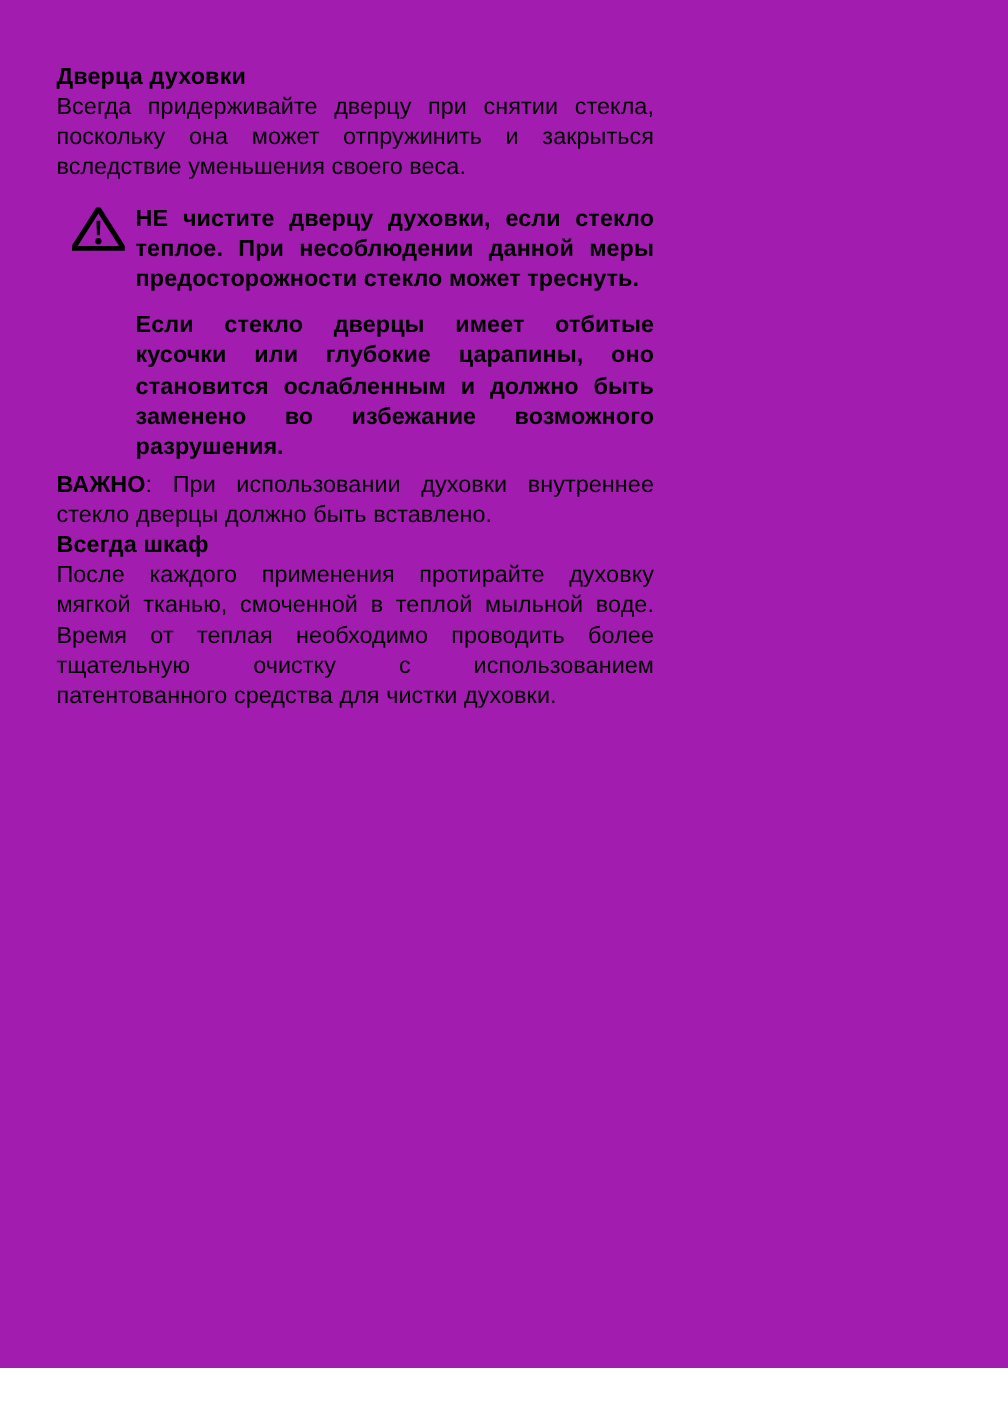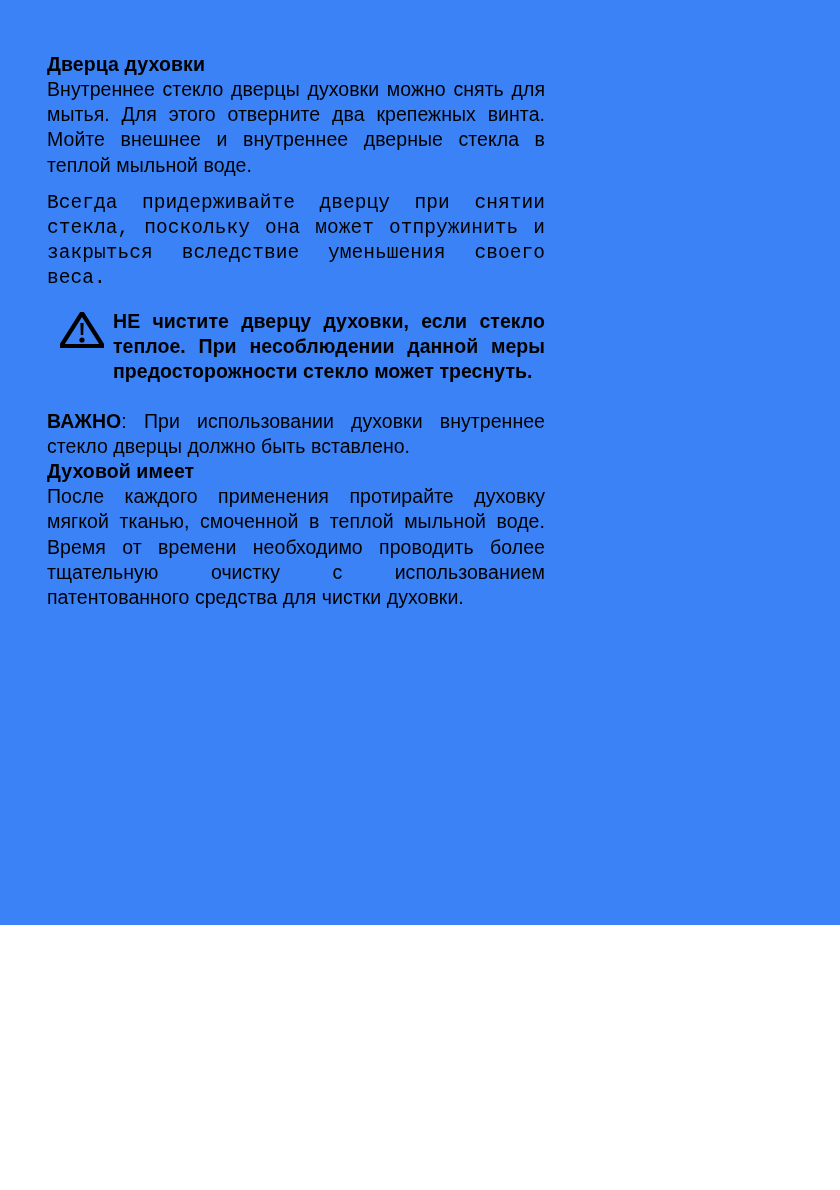--- a/index.html
+++ b/index.html
@@ -15,22 +15,22 @@
     font-family: "Liberation Sans", "DejaVu Sans", sans-serif;
     color: #000000;
     -webkit-font-smoothing: antialiased;
   }
 
   .page {
     position: absolute;
     left: 0;
     top: 0;
     width: 840px;
-    height: 925px;
-    background: #3b82f6;
+    height: 1140px;
+    background: #a21caf;
     overflow: hidden;
   }
 
   
   .column {
     position: absolute;
     left: 47px;
     top: 52px;
     width: 498px;   
   }
@@ -71,21 +71,21 @@
   }
 
   .strong-lead {
     font-weight: bold;
   }
 
   
   .warning-block {
     position: relative;
     margin-top: 17px;
-    margin-bottom: 24px;
+    margin-bottom: 6px;
     padding-left: 66px;  
   }
 
   .warning-icon {
     position: absolute;
     left: 13px;
     top: 3px;
     width: 44px;
     height: 36px;
   }
@@ -116,43 +116,43 @@
   }
 </style>
 </head>
 <body>
 
 <div class="page">
   <div class="column">
 
     <h2 class="section-heading heading-gap-below">Дверца духовки</h2>
 
-    <p class="body-text">Внутреннее стекло дверцы духовки можно снять для мытья. Для этого отверните два крепежных винта. Мойте внешнее и внутреннее дверные стекла в теплой мыльной воде.</p>
 
     <p class="body-text">Всегда придерживайте дверцу при снятии стекла, поскольку она может отпружинить и закрыться вследствие уменьшения своего веса.</p>
 
     <div class="warning-block">
 
       <span class="warning-icon">
         <svg viewBox="0 0 44 36" xmlns="http://www.w3.org/2000/svg" aria-hidden="true">
 
           <path d="M22 1 L43 34 L1 34 Z" fill="none" stroke="#000000" stroke-width="4.2" stroke-linejoin="miter"></path>
 
           <path d="M20.4 11 L23.6 11 L23.2 23 L20.8 23 Z" fill="#000000"></path>
 
           <circle cx="22" cy="28" r="2.6" fill="#000000"></circle>
         </svg>
       </span>
 
       <p class="warning-text">НЕ чистите дверцу духовки, если стекло теплое. При несоблюдении данной меры предосторожности стекло может треснуть.</p>
 
+      <p class="warning-text">Если стекло дверцы имеет отбитые кусочки или глубокие царапины, оно становится ослабленным и должно быть заменено во избежание возможного разрушения.</p>
 
     </div>
 
     <p class="body-text"><span class="strong-lead">ВАЖНО</span><span>: При использовании духовки внутреннее стекло дверцы должно быть вставлено.</span></p>
 
-    <h2 class="section-heading heading-indented block-gap-top">Духовой имеет</h2>
+    <h2 class="section-heading heading-indented block-gap-top">Всегда шкаф</h2>
 
 
-    <p class="body-text tight">После каждого применения протирайте духовку мягкой тканью, смоченной в теплой мыльной воде. Время от времени необходимо проводить более тщательную очистку с использованием патентованного средства для чистки духовки.</p>
+    <p class="body-text tight">После каждого применения протирайте духовку мягкой тканью, смоченной в теплой мыльной воде. Время от теплая необходимо проводить более тщательную очистку с использованием патентованного средства для чистки духовки.</p>
 
   </div>
 </div>
 
 </body></html>

